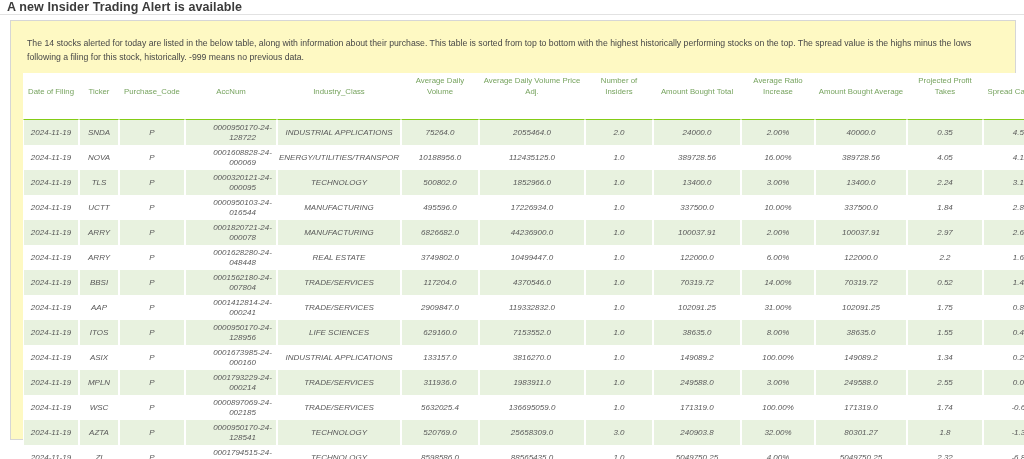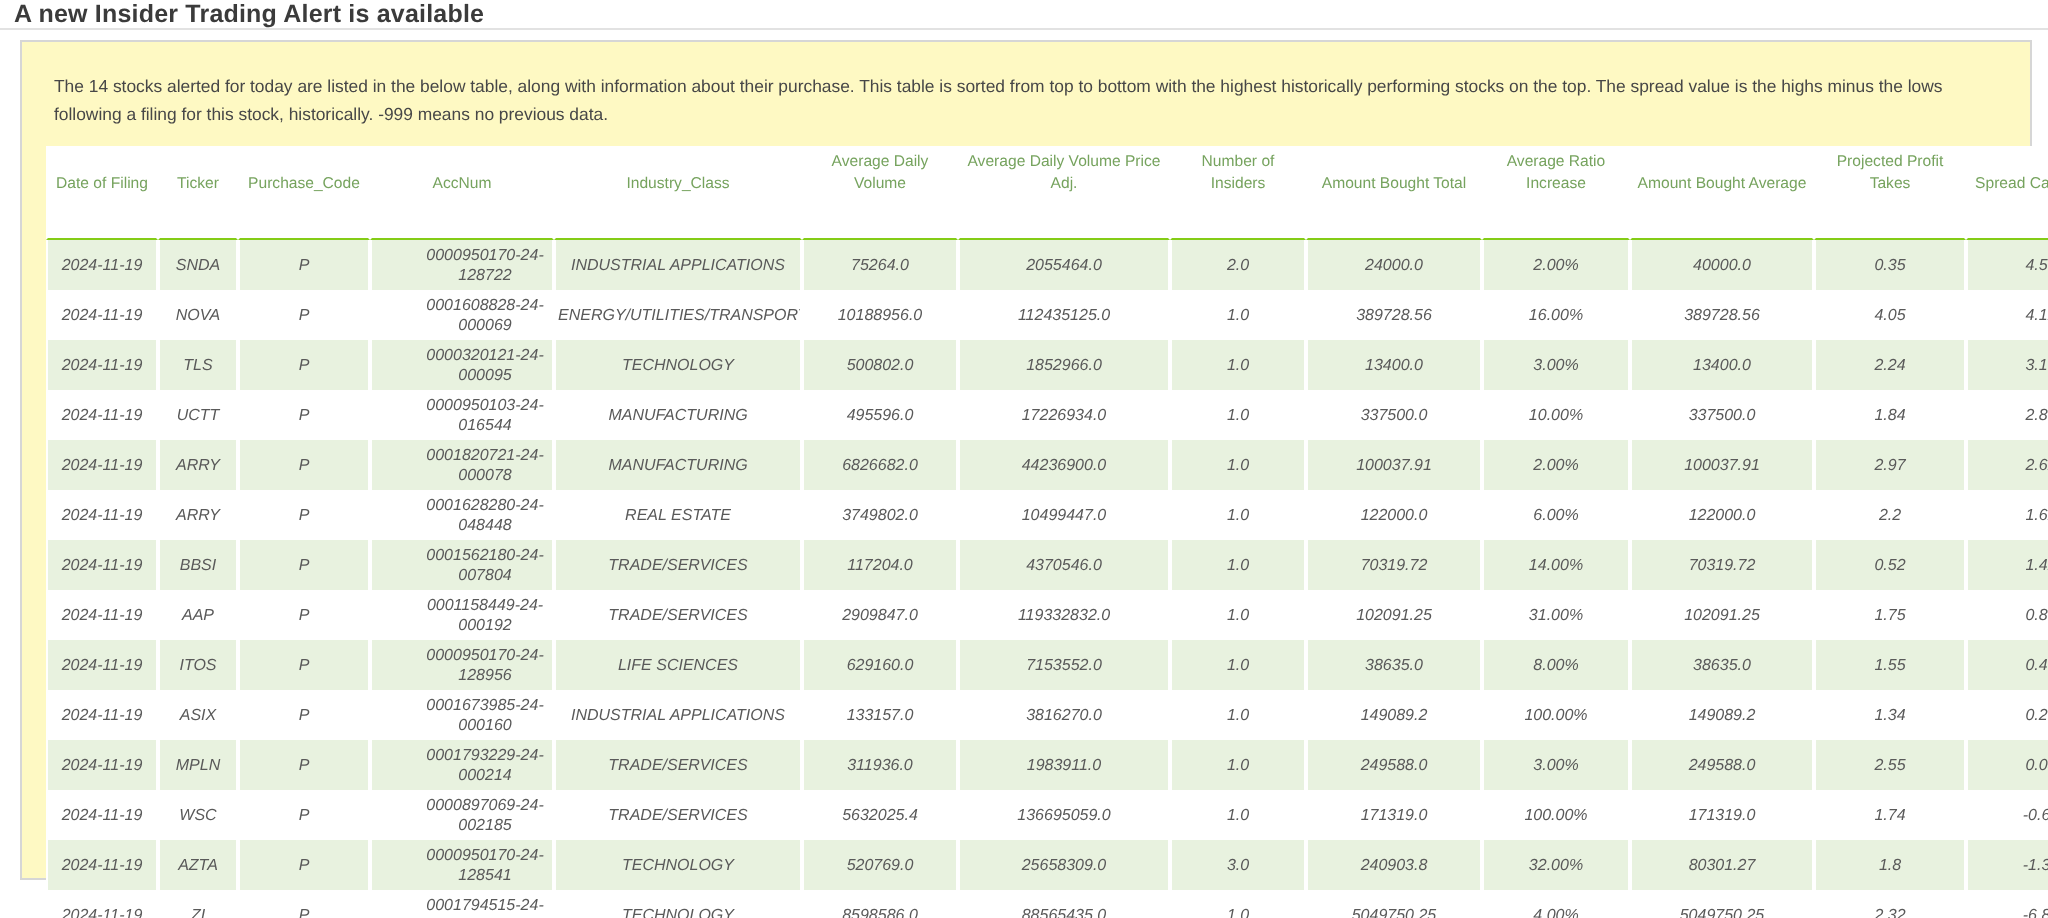--- a/index.html
+++ b/index.html
@@ -177,21 +177,21 @@
           <td class="c8">70319.72</td>
           <td class="c9">14.00%</td>
           <td class="c10">70319.72</td>
           <td class="c11">0.52</td>
           <td class="c12">1.42</td>
         </tr>
         <tr>
           <td class="c0">2024-11-19</td>
           <td class="c1">AAP</td>
           <td class="c2">P</td>
-          <td class="c3">0001158449-24-000192</td>
+          <td class="c3">0001412814-24-000241</td>
           <td class="c4">TRADE/SERVICES</td>
           <td class="c5">2909847.0</td>
           <td class="c6">119332832.0</td>
           <td class="c7">1.0</td>
           <td class="c8">102091.25</td>
           <td class="c9">31.00%</td>
           <td class="c10">102091.25</td>
           <td class="c11">1.75</td>
           <td class="c12">0.85</td>
         </tr>

